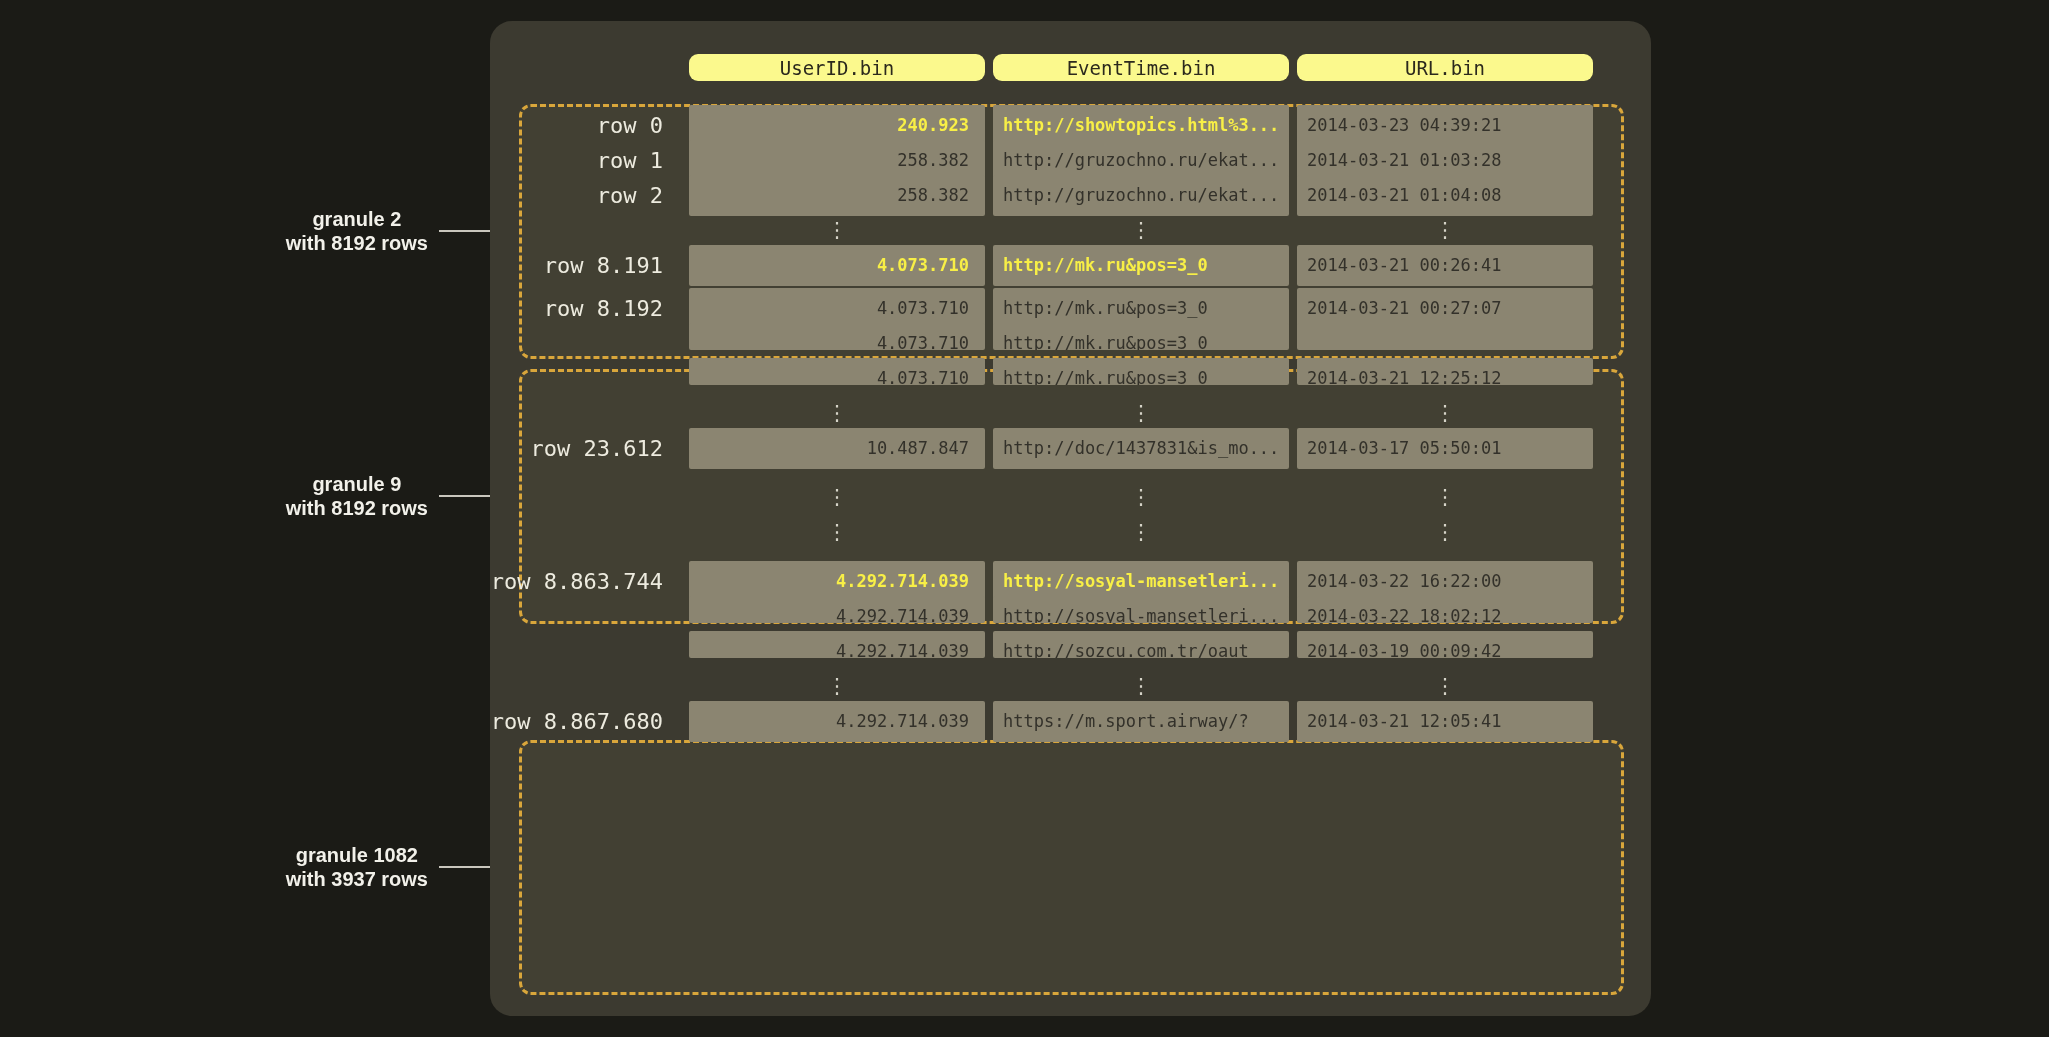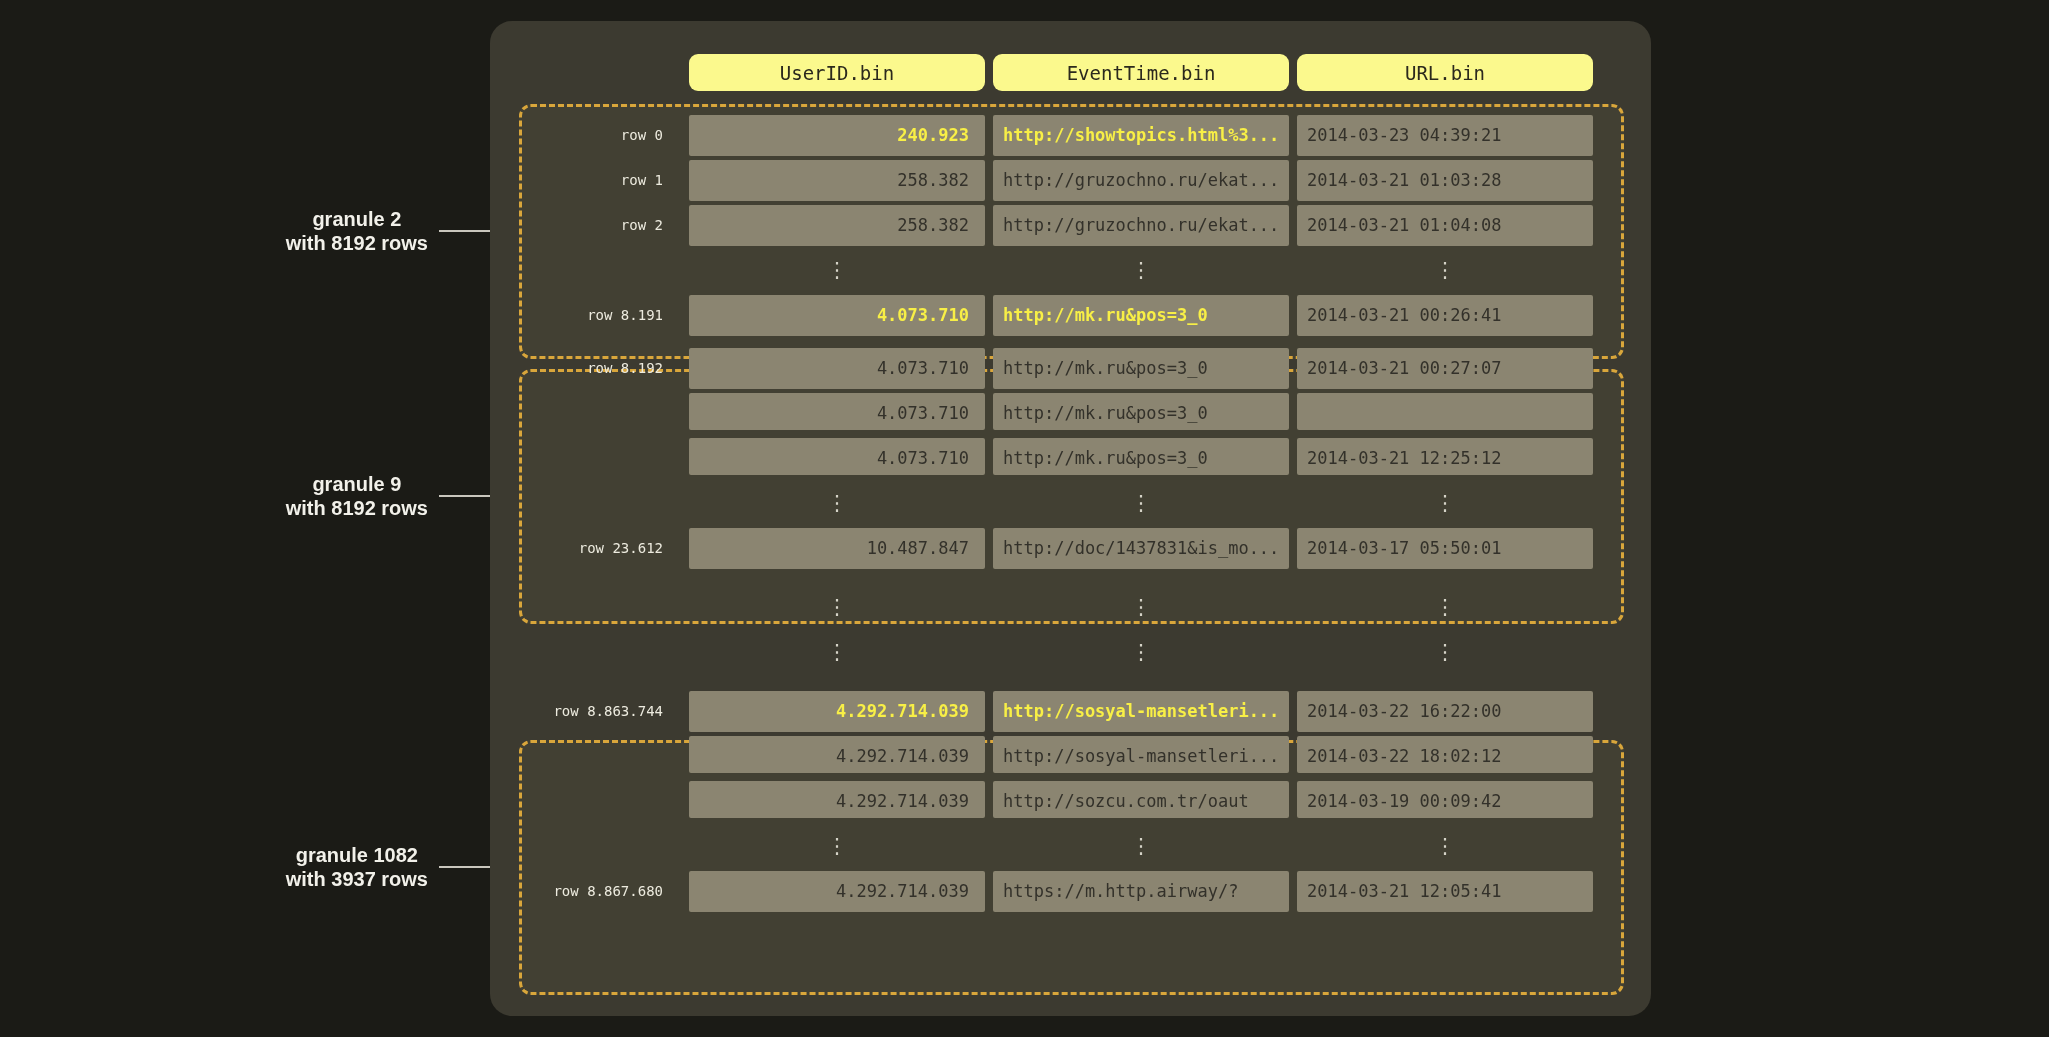--- a/index.html
+++ b/index.html
@@ -19,36 +19,36 @@
     border-radius:22px;
     padding-top:33px;
   }
 
   .rows { position:relative; z-index:2; display:flex; flex-direction:column; row-gap:8px; }
 
   .row {
     display:grid;
     grid-template-columns:191px 296px 296px 296px;
     column-gap:8px;
-    height:37px;
+    height:27px;
   }
   .header-row { margin-bottom:16px; }
   .m-granule { margin-top:8px; }
   .m-sep { margin-top:14px; }
 
   .pill {
     background:#fbf98d; color:#2b291d;
     border-radius:9px;
     font-size:19px; font-weight:500;
     display:flex; align-items:center; justify-content:center;
     white-space:nowrap;
   }
 
   .rlabel {
-    color:#edebdf; font-size:14px; line-height:41px;
+    color:#edebdf; font-size:22px; line-height:41px;
     text-align:right; padding-right:18px; white-space:nowrap;
   }
 
   .cell {
     background:#8b8571; color:#33312a;
     font-size:17px; line-height:41px;
     padding:0 10px;
     white-space:nowrap; overflow:hidden;
     border-radius:2px;
   }
@@ -223,18 +223,18 @@
     </div>
     <div class="row erow">
       <div class="rlabel"></div>
       <div class="ecell">⋮</div>
       <div class="ecell">⋮</div>
       <div class="ecell">⋮</div>
     </div>
     <div class="row">
       <div class="rlabel">row 8.867.680</div>
       <div class="cell num">4.292.714.039</div>
-      <div class="cell">https://m.http.airway/?</div>
+      <div class="cell">https://m.sport.airway/?</div>
       <div class="cell">2014-03-21 12:05:41</div>
     </div>
 
   </div>
 </div>
 
 </body></html>

